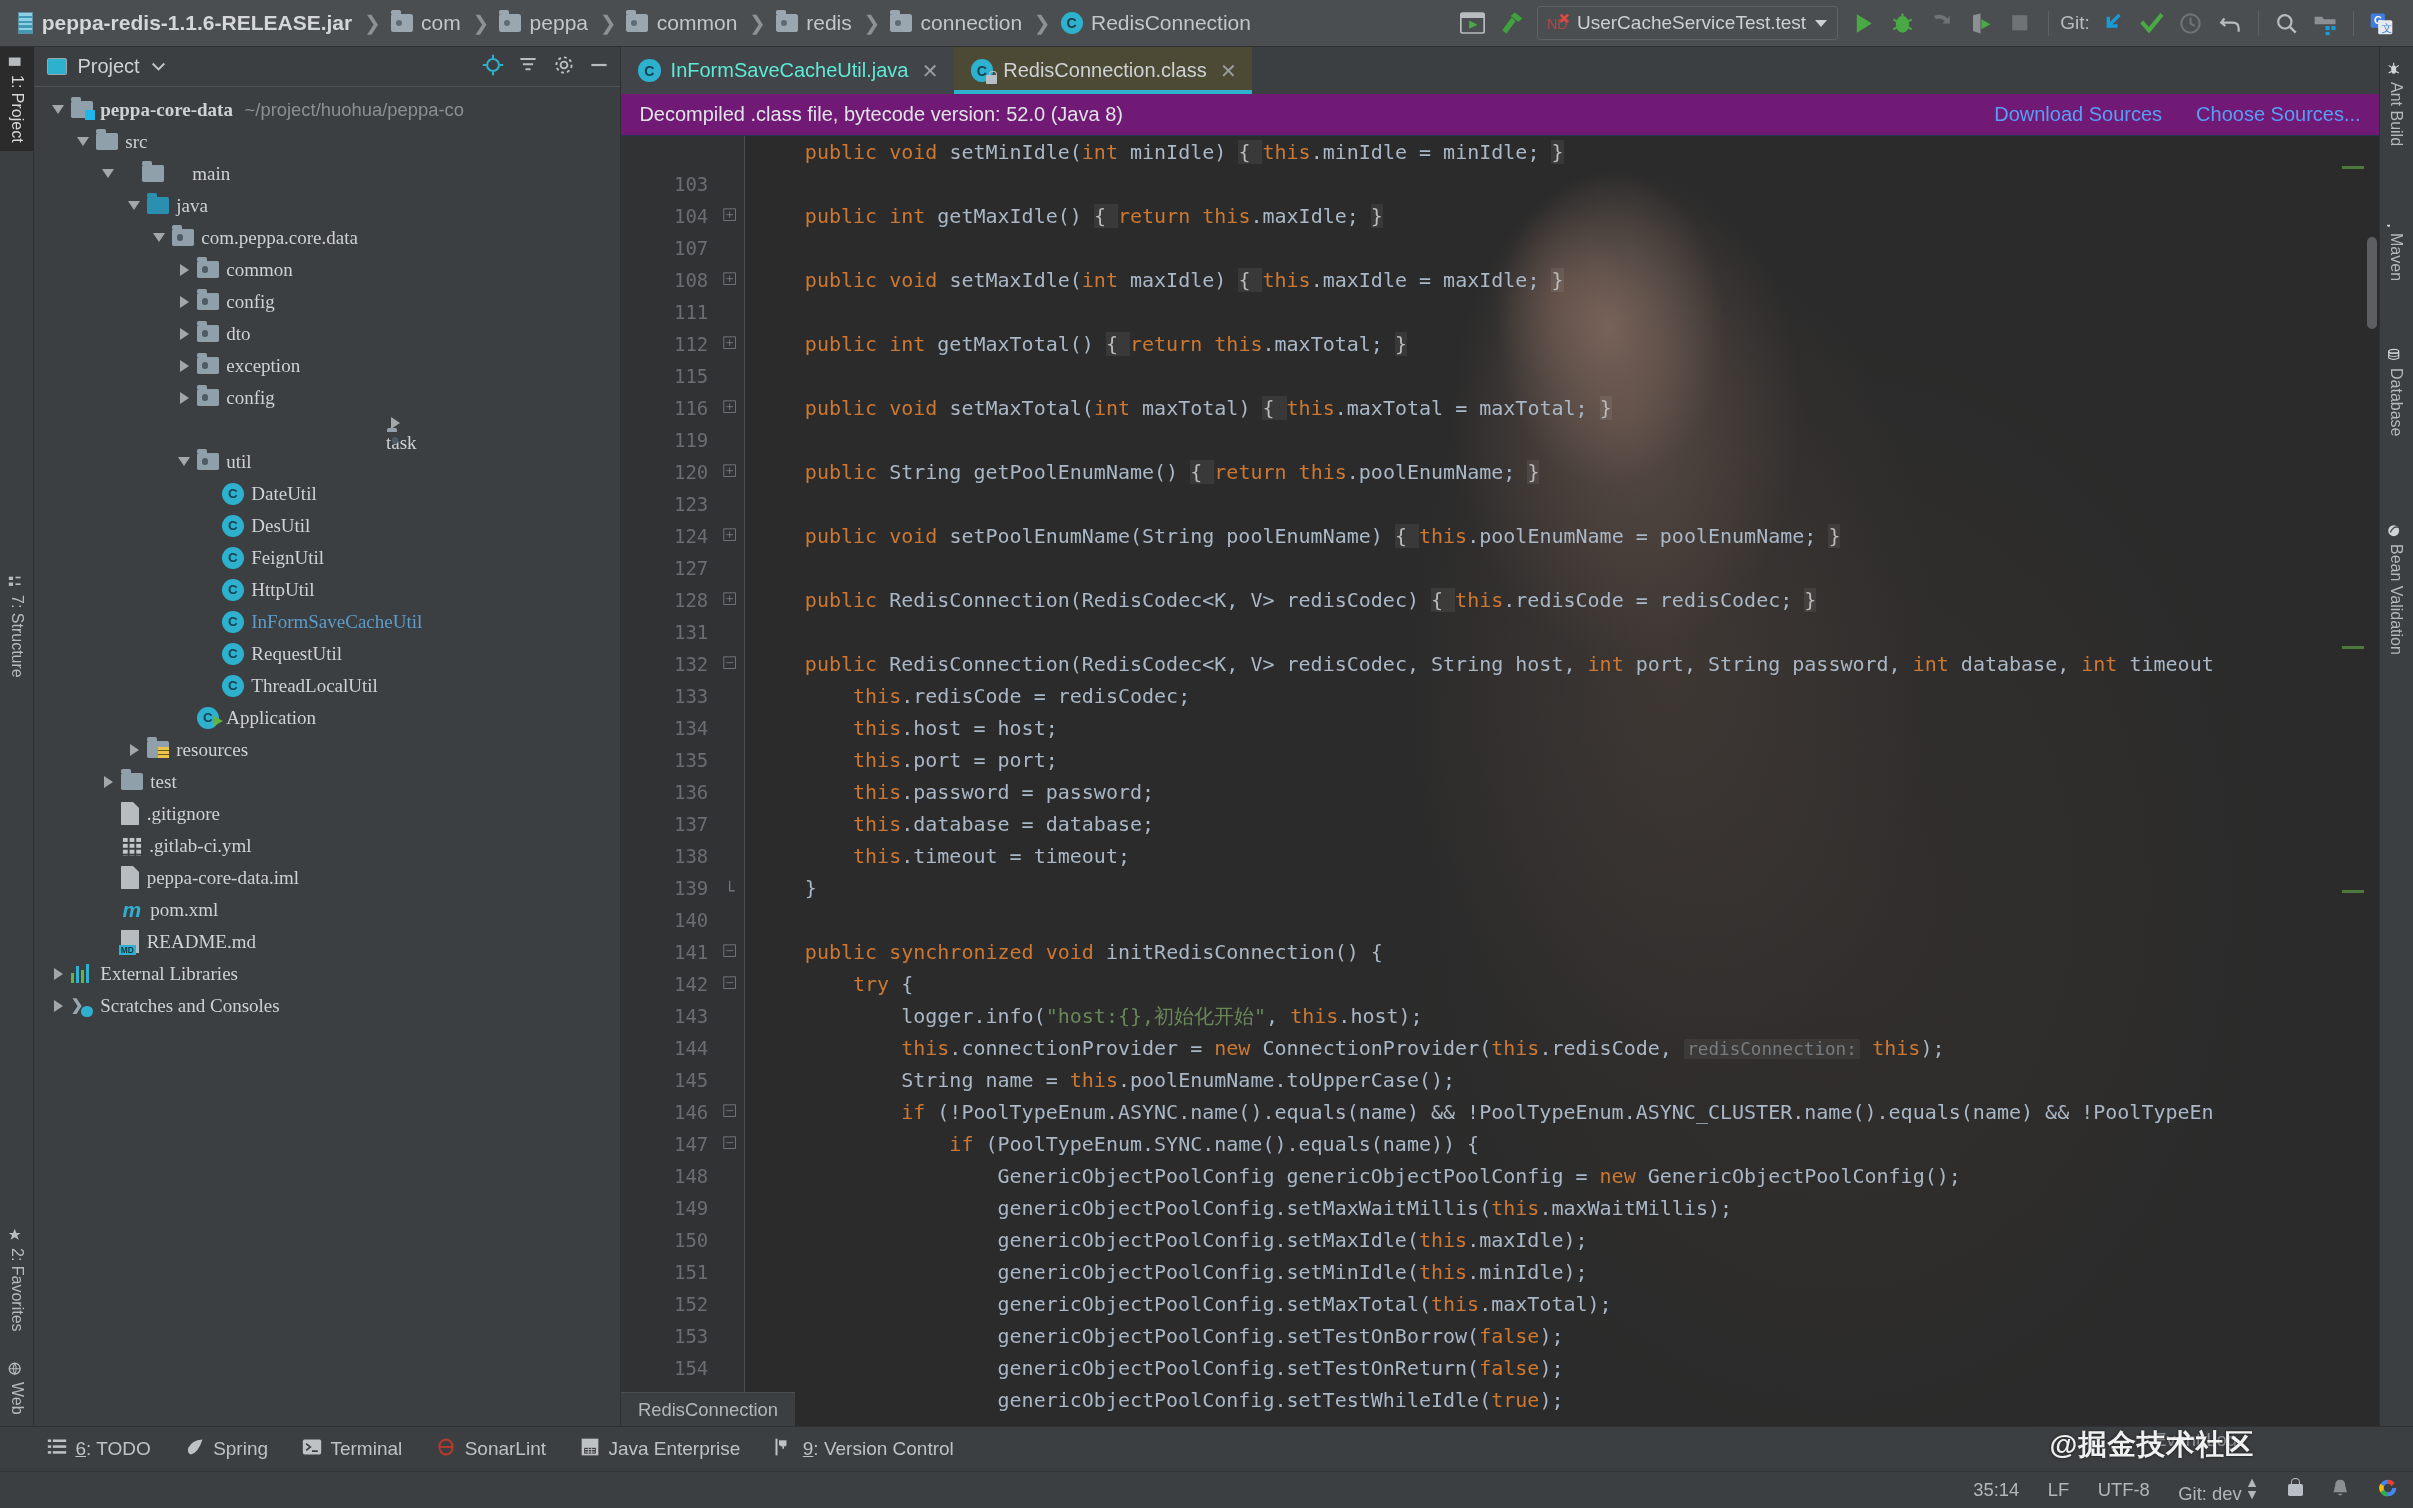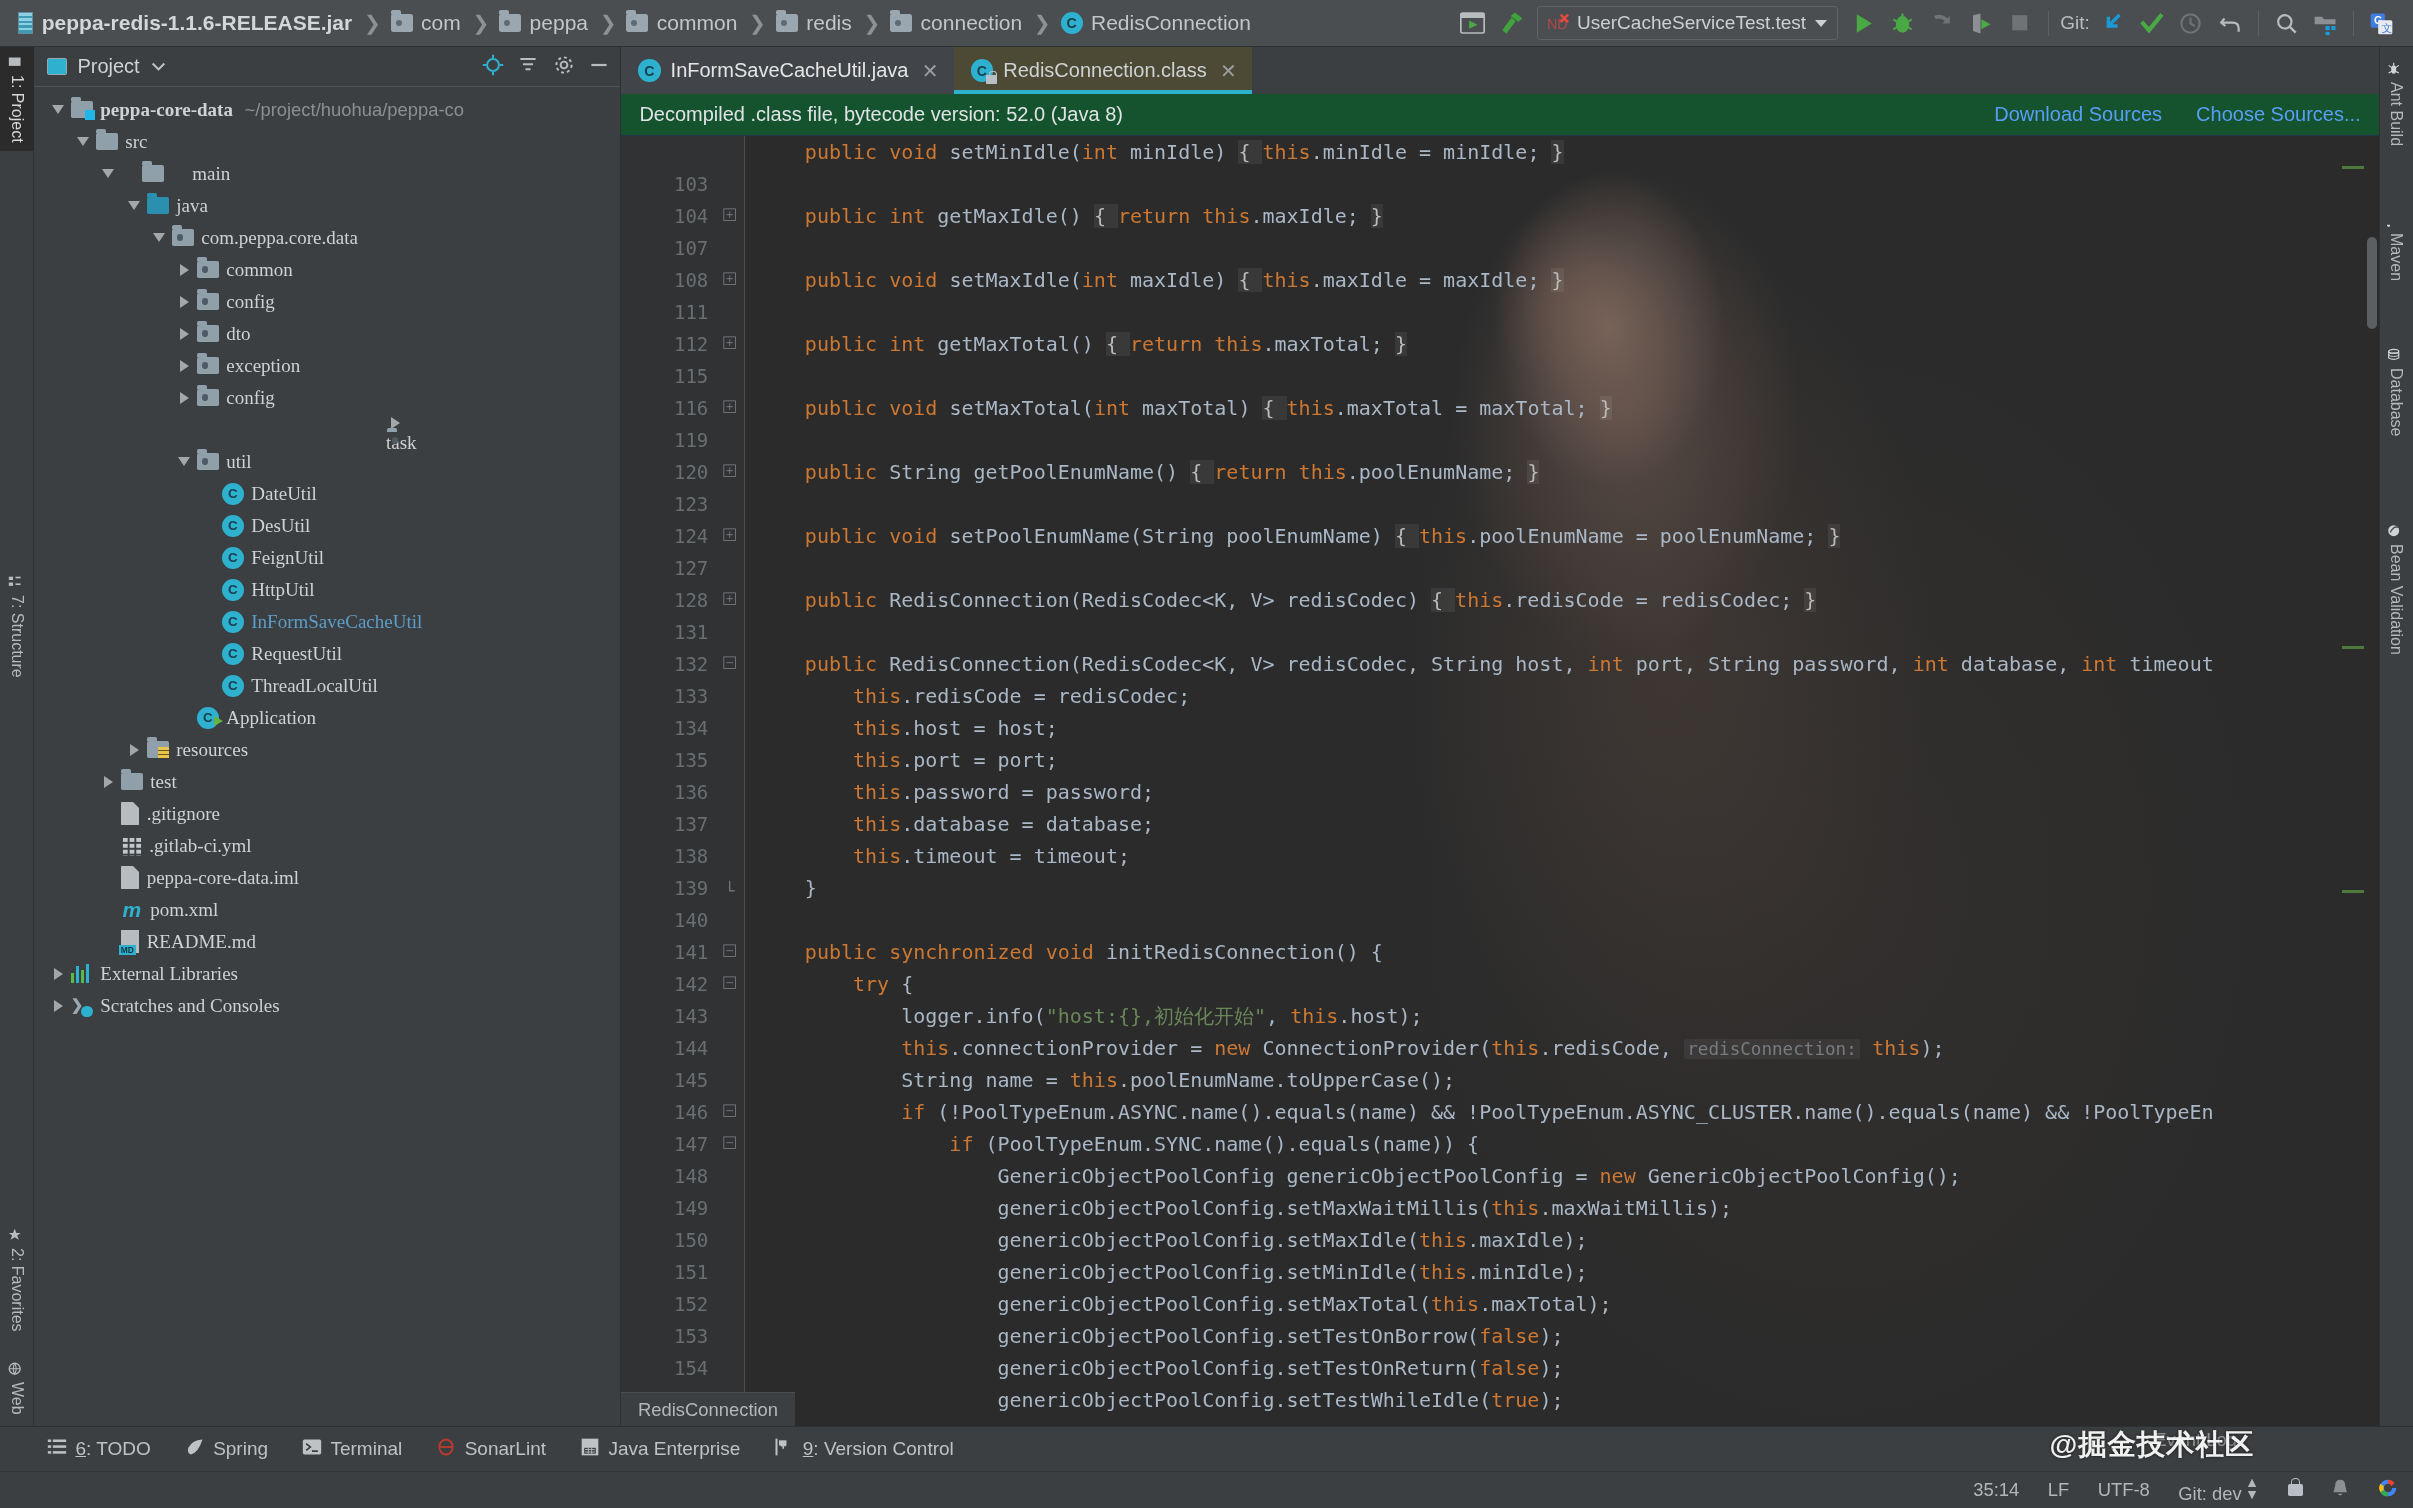--- a/index.html
+++ b/index.html
@@ -122,29 +122,29 @@
   .ico-scr:after{content:"";position:absolute;right:0;bottom:-2.5px;width:11.7px;height:11.7px;border-radius:50%;background:#2eb1cf;}
 
   
   .editorcol { flex:1 1 auto; display:flex; flex-direction:column; min-width:0; background:#2b2b2b; position:relative; }
   .tabbar { height:47px; flex:0 0 47px; background:#3c3f41; display:flex; align-items:stretch; }
   .etab { display:flex; align-items:center; gap:10px; padding:0 15px 0 17px; position:relative; cursor:default; }
   .etab.inactive { background:#41454a; }
   .etab.active { background:#4c4a35; }
   .etab.active:after { content:""; position:absolute; left:0; right:0; bottom:0; height:4.2px; background:#2eb1cf; }
   .etab-label { font-size:20px; color:#cfd2d4; white-space:nowrap; }
-  .etab.inactive .etab-label { color:#e5e5e5; }
+  .etab.inactive .etab-label { color:#5eead4; }
   .etab-close { color:#9a9ea1; font-size:20px; margin-left:3.4px; }
   .ico-tabclass { width:22.6px;height:22.6px;border-radius:50%;background:#2eb1cf;color:#17424f;font-size:14.2px;font-weight:bold;
              display:flex;align-items:center;justify-content:center; position:relative; }
   .lockbadge { position:absolute; bottom:-2.5px; right:-4.2px; width:11px; height:9.2px; background:#b9bfc4; border-radius:0.8px; }
   .lockbadge:before{content:"";position:absolute;top:-4.2px;left:2.5px;width:5.9px;height:5.9px;border:1.7px solid #b9bfc4;border-bottom:none;border-radius:3.4px 3.4px 0 0;}
 
   .notifbar {
-    height:42px; flex:0 0 42px; background:#14532d;
+    height:42px; flex:0 0 42px; background:#701a75;
     display:flex; align-items:center; padding:0 18.4px;
     font-size:20px; color:#dfe3e6;
     border-bottom:0.8px solid #24384f;
   }
   .notif-links { margin-left:auto; display:flex; gap:34px; }
   .notif-link { color:#589df6; font-size:20px; }
 
   .editorbody { flex:1 1 auto; position:relative; overflow:hidden; background:#2b2b2b; }
   .bgimg {
     position:absolute; inset:0;

